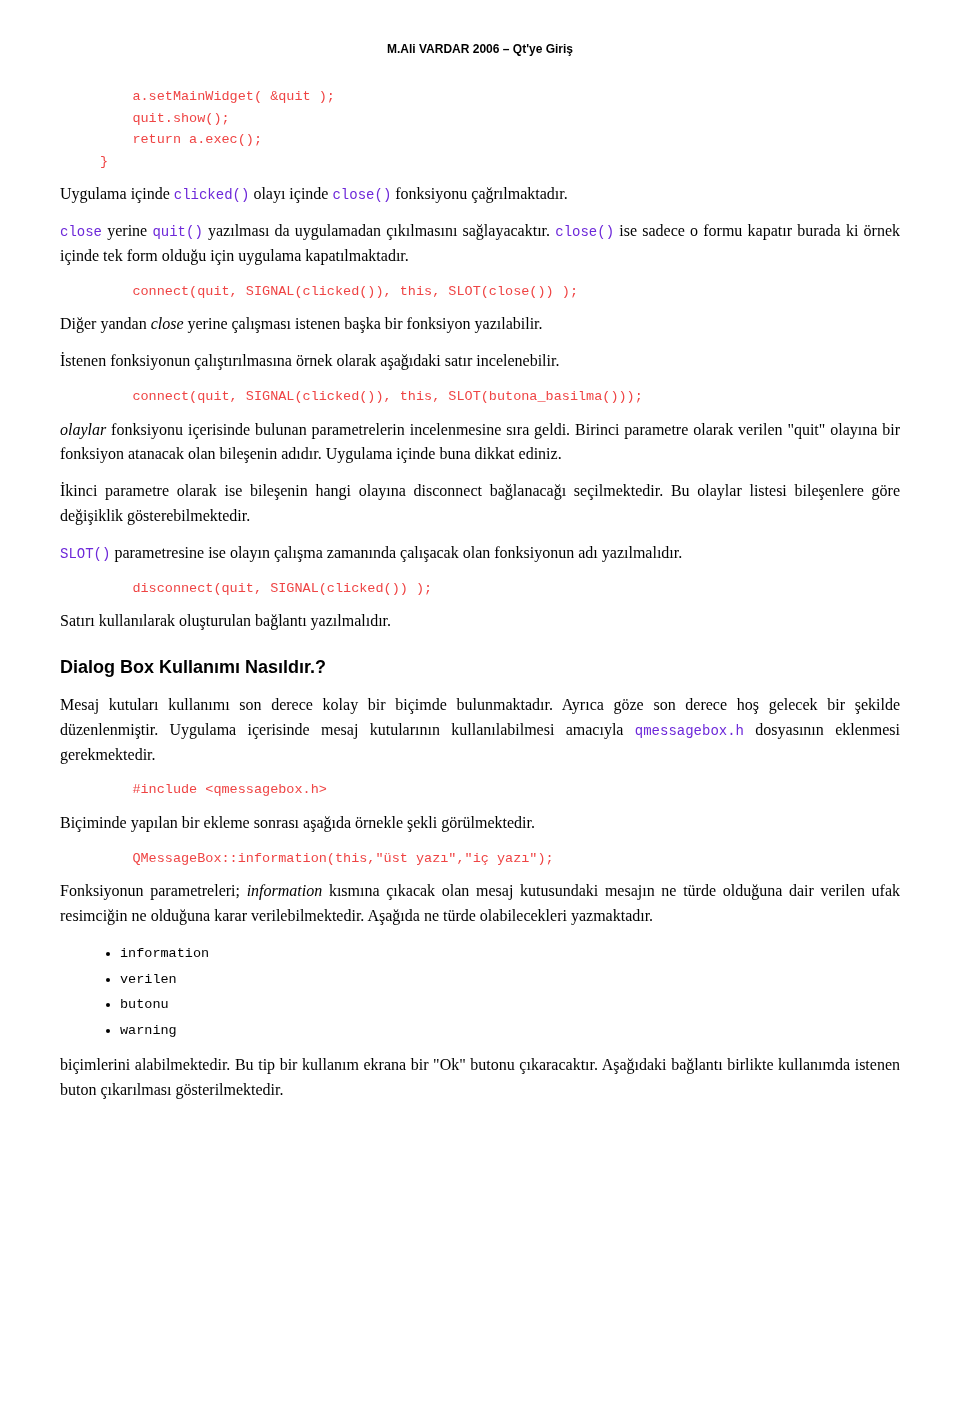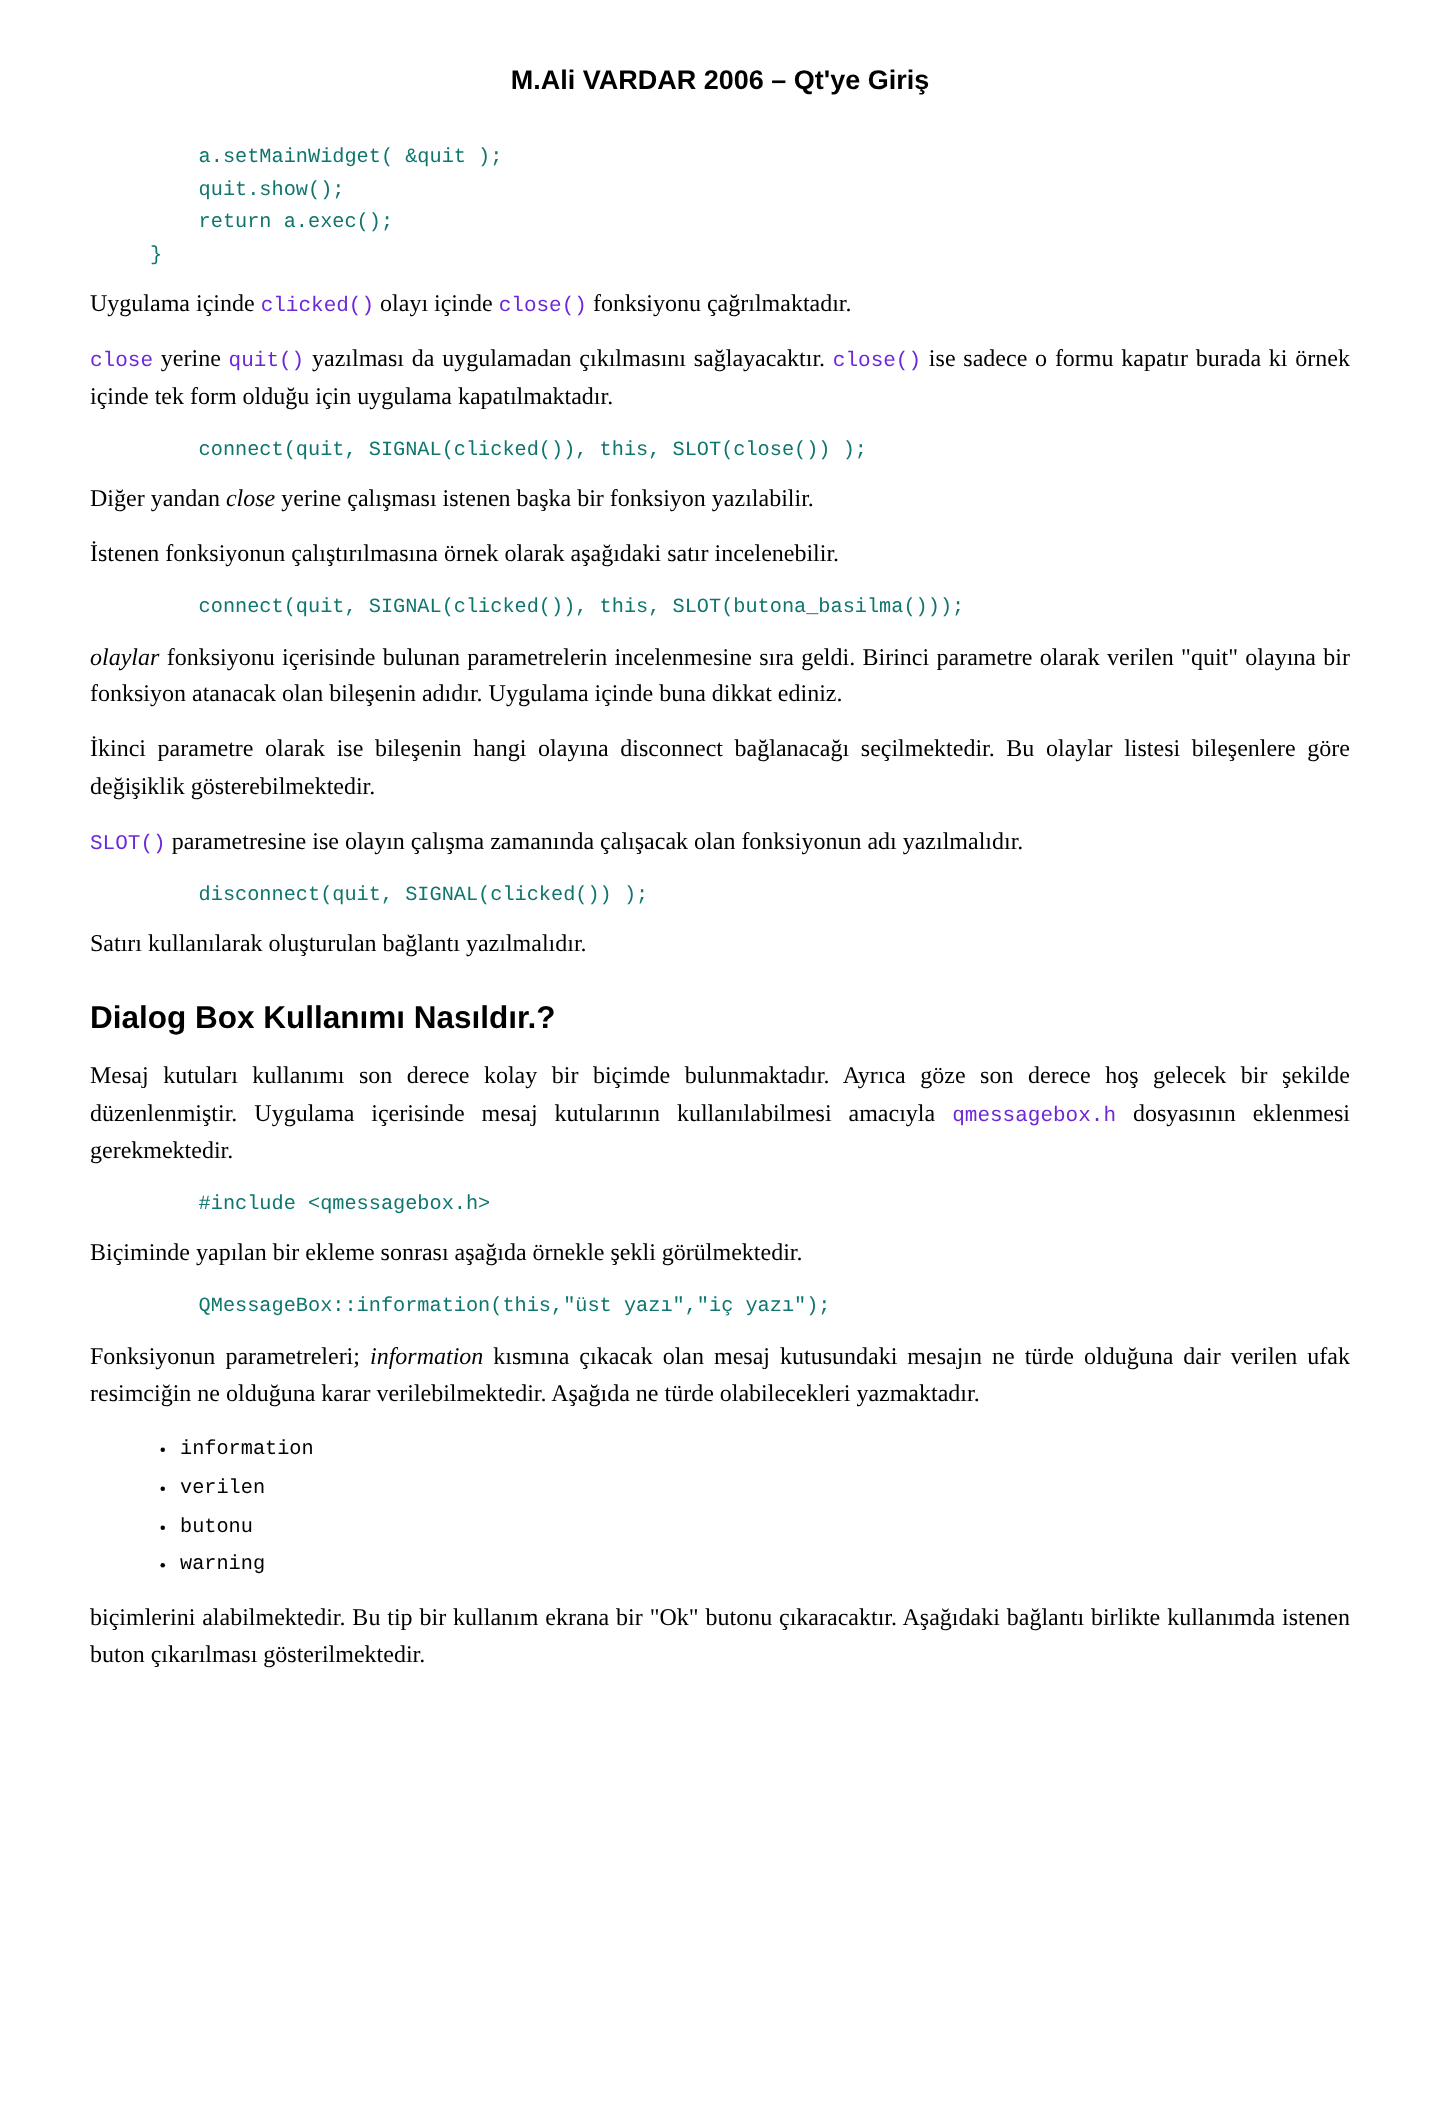--- a/index.html
+++ b/index.html
@@ -15,52 +15,52 @@
       color: #000000;
       padding: 40px 60px;
       max-width: 960px;
       margin: 0 auto;
       line-height: 1.5;
     }
 
     .page-title {
       text-align: center;
       font-family: Arial, Helvetica, sans-serif;
-      font-size: 18px;
+      font-size: 12px;
       font-weight: bold;
       margin-bottom: 28px;
       color: #000;
     }
 
     .code-block {
       font-family: "Courier New", Courier, monospace;
       font-size: 13.5px;
       background: #ffffff;
-      color: #0f766e;
+      color: #ef4444;
       margin: 10px 0 10px 40px;
       line-height: 1.6;
       display: block;
       white-space: pre;
     }
 
     .inline-code {
       font-family: "Courier New", Courier, monospace;
       font-size: 14px;
       color: #6d28d9;
     }
 
     p {
       margin-bottom: 12px;
       text-align: justify;
       line-height: 1.55;
     }
 
     .section-heading {
       font-family: Arial, Helvetica, sans-serif;
-      font-size: 21px;
+      font-size: 18px;
       font-weight: bold;
       margin: 20px 0 12px 0;
     }
 
     em {
       font-style: italic;
     }
 
     ul {
       margin: 10px 0 10px 60px;

